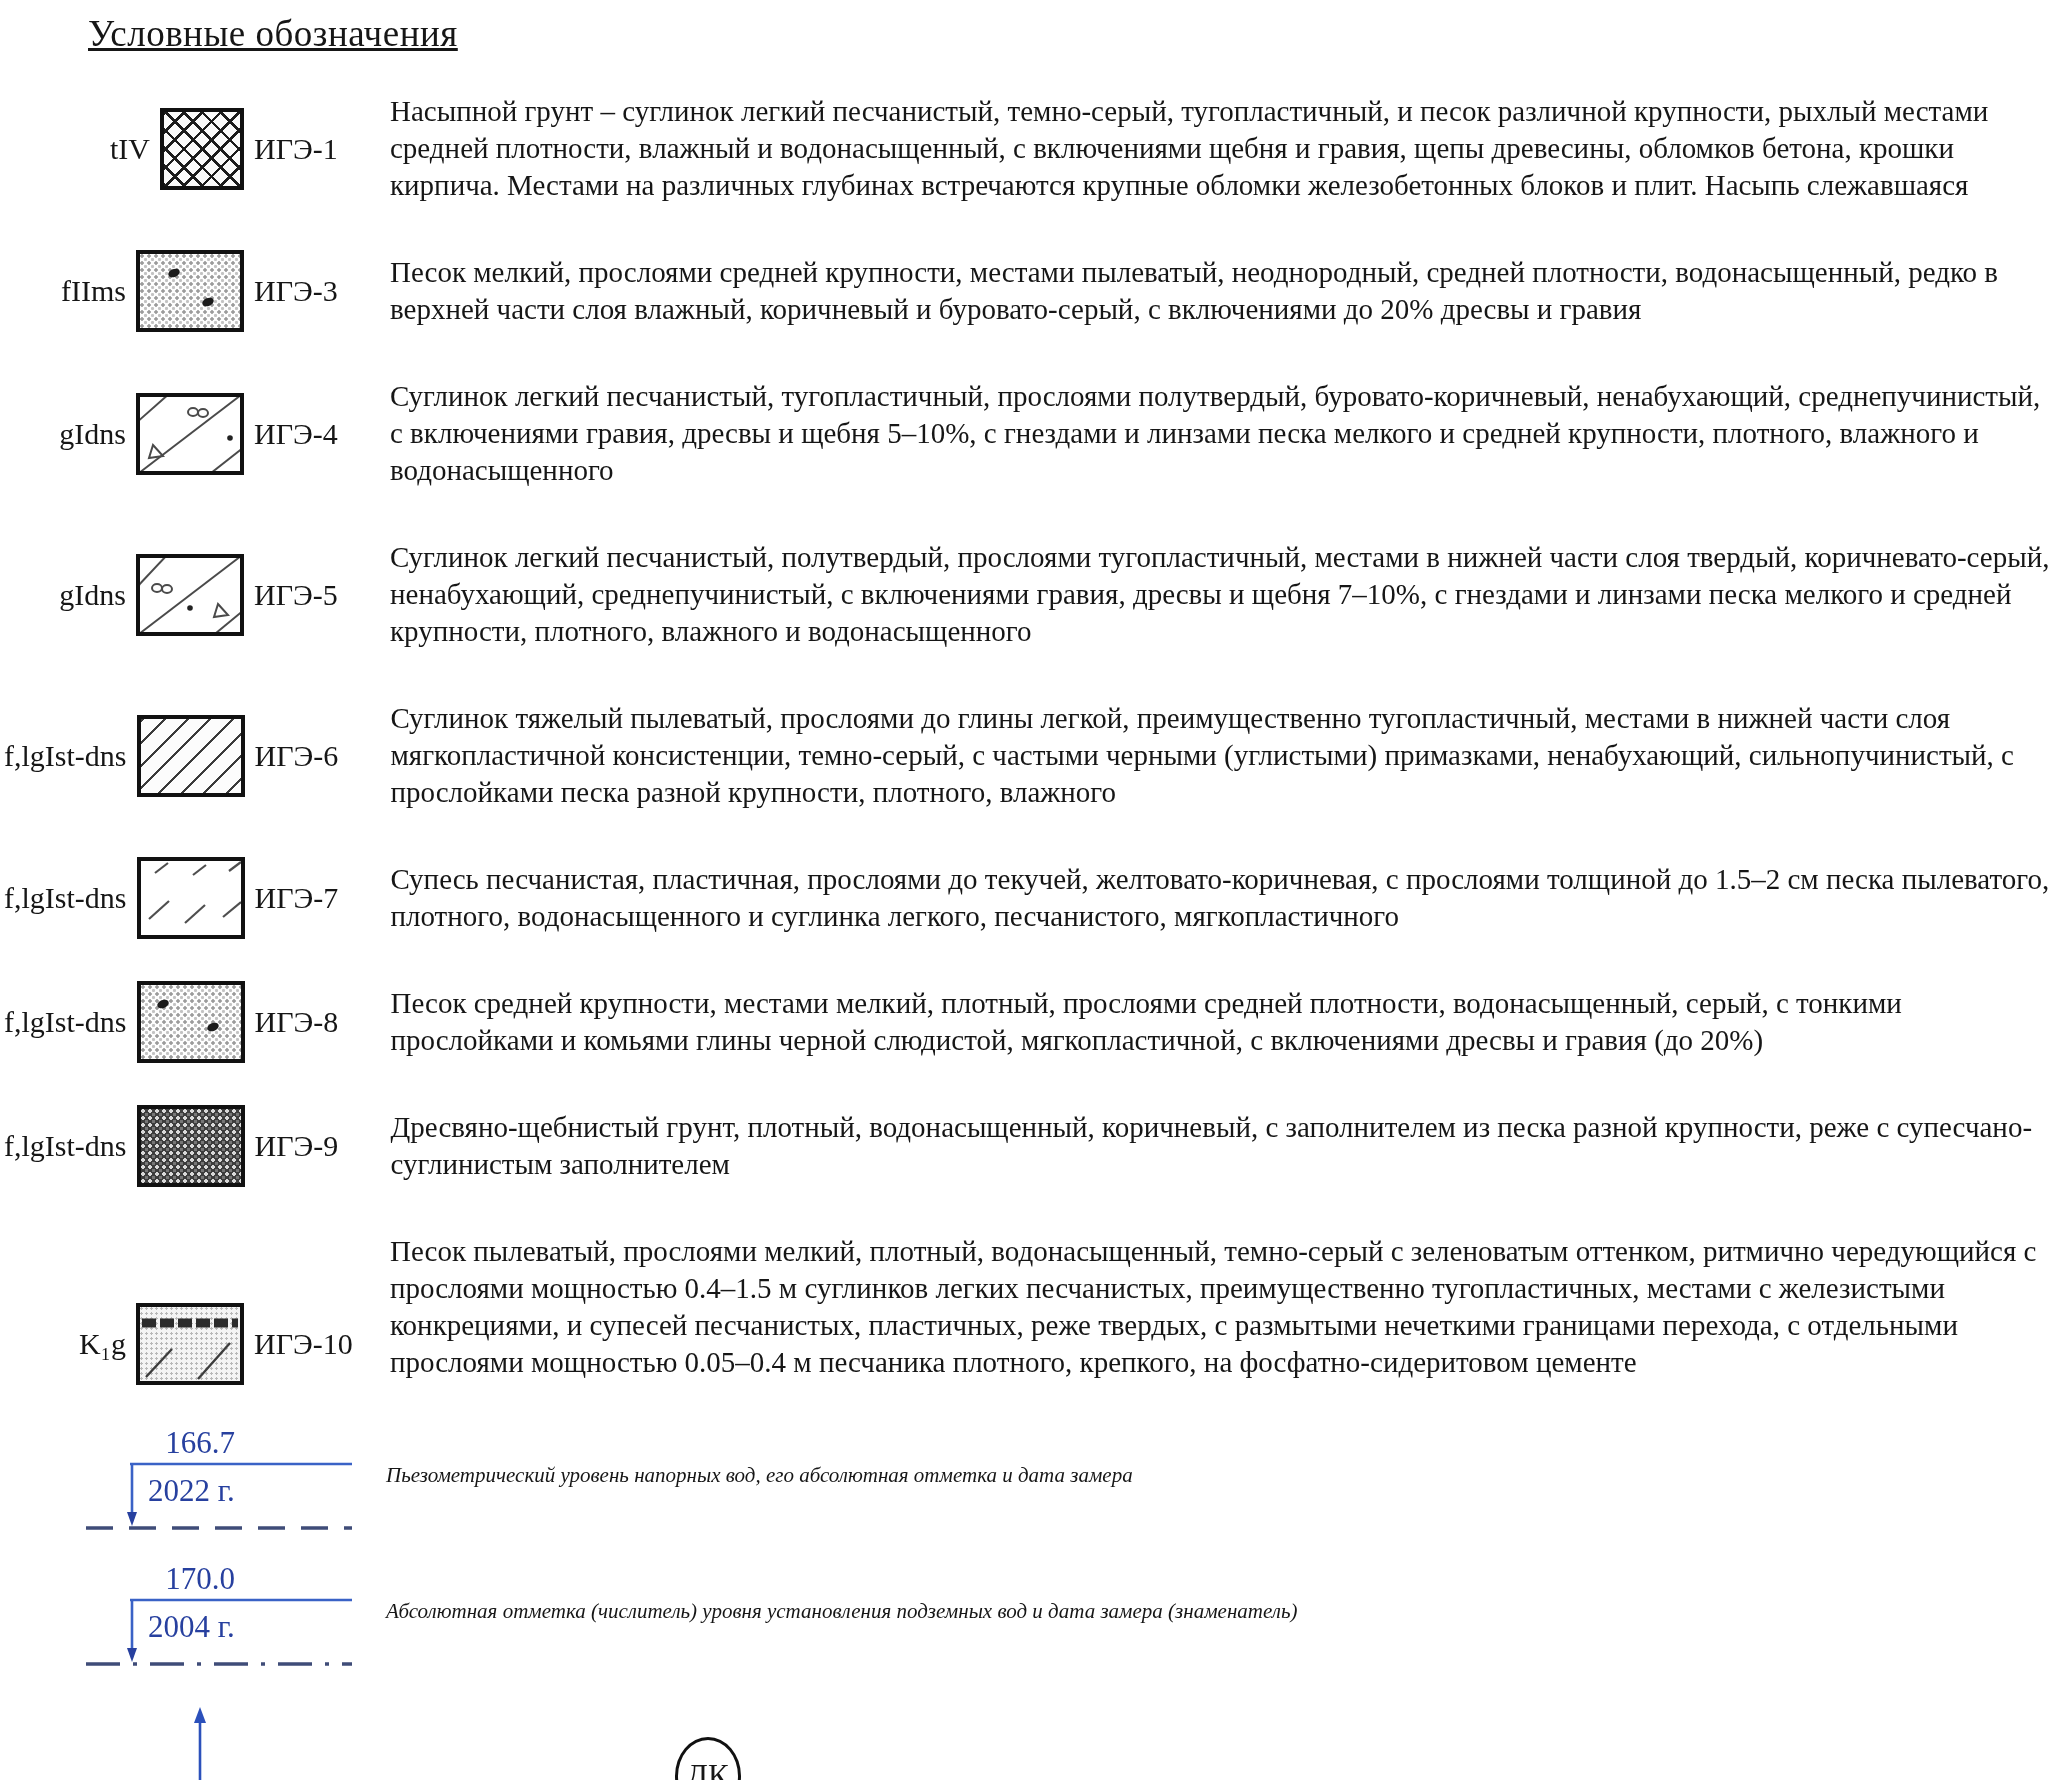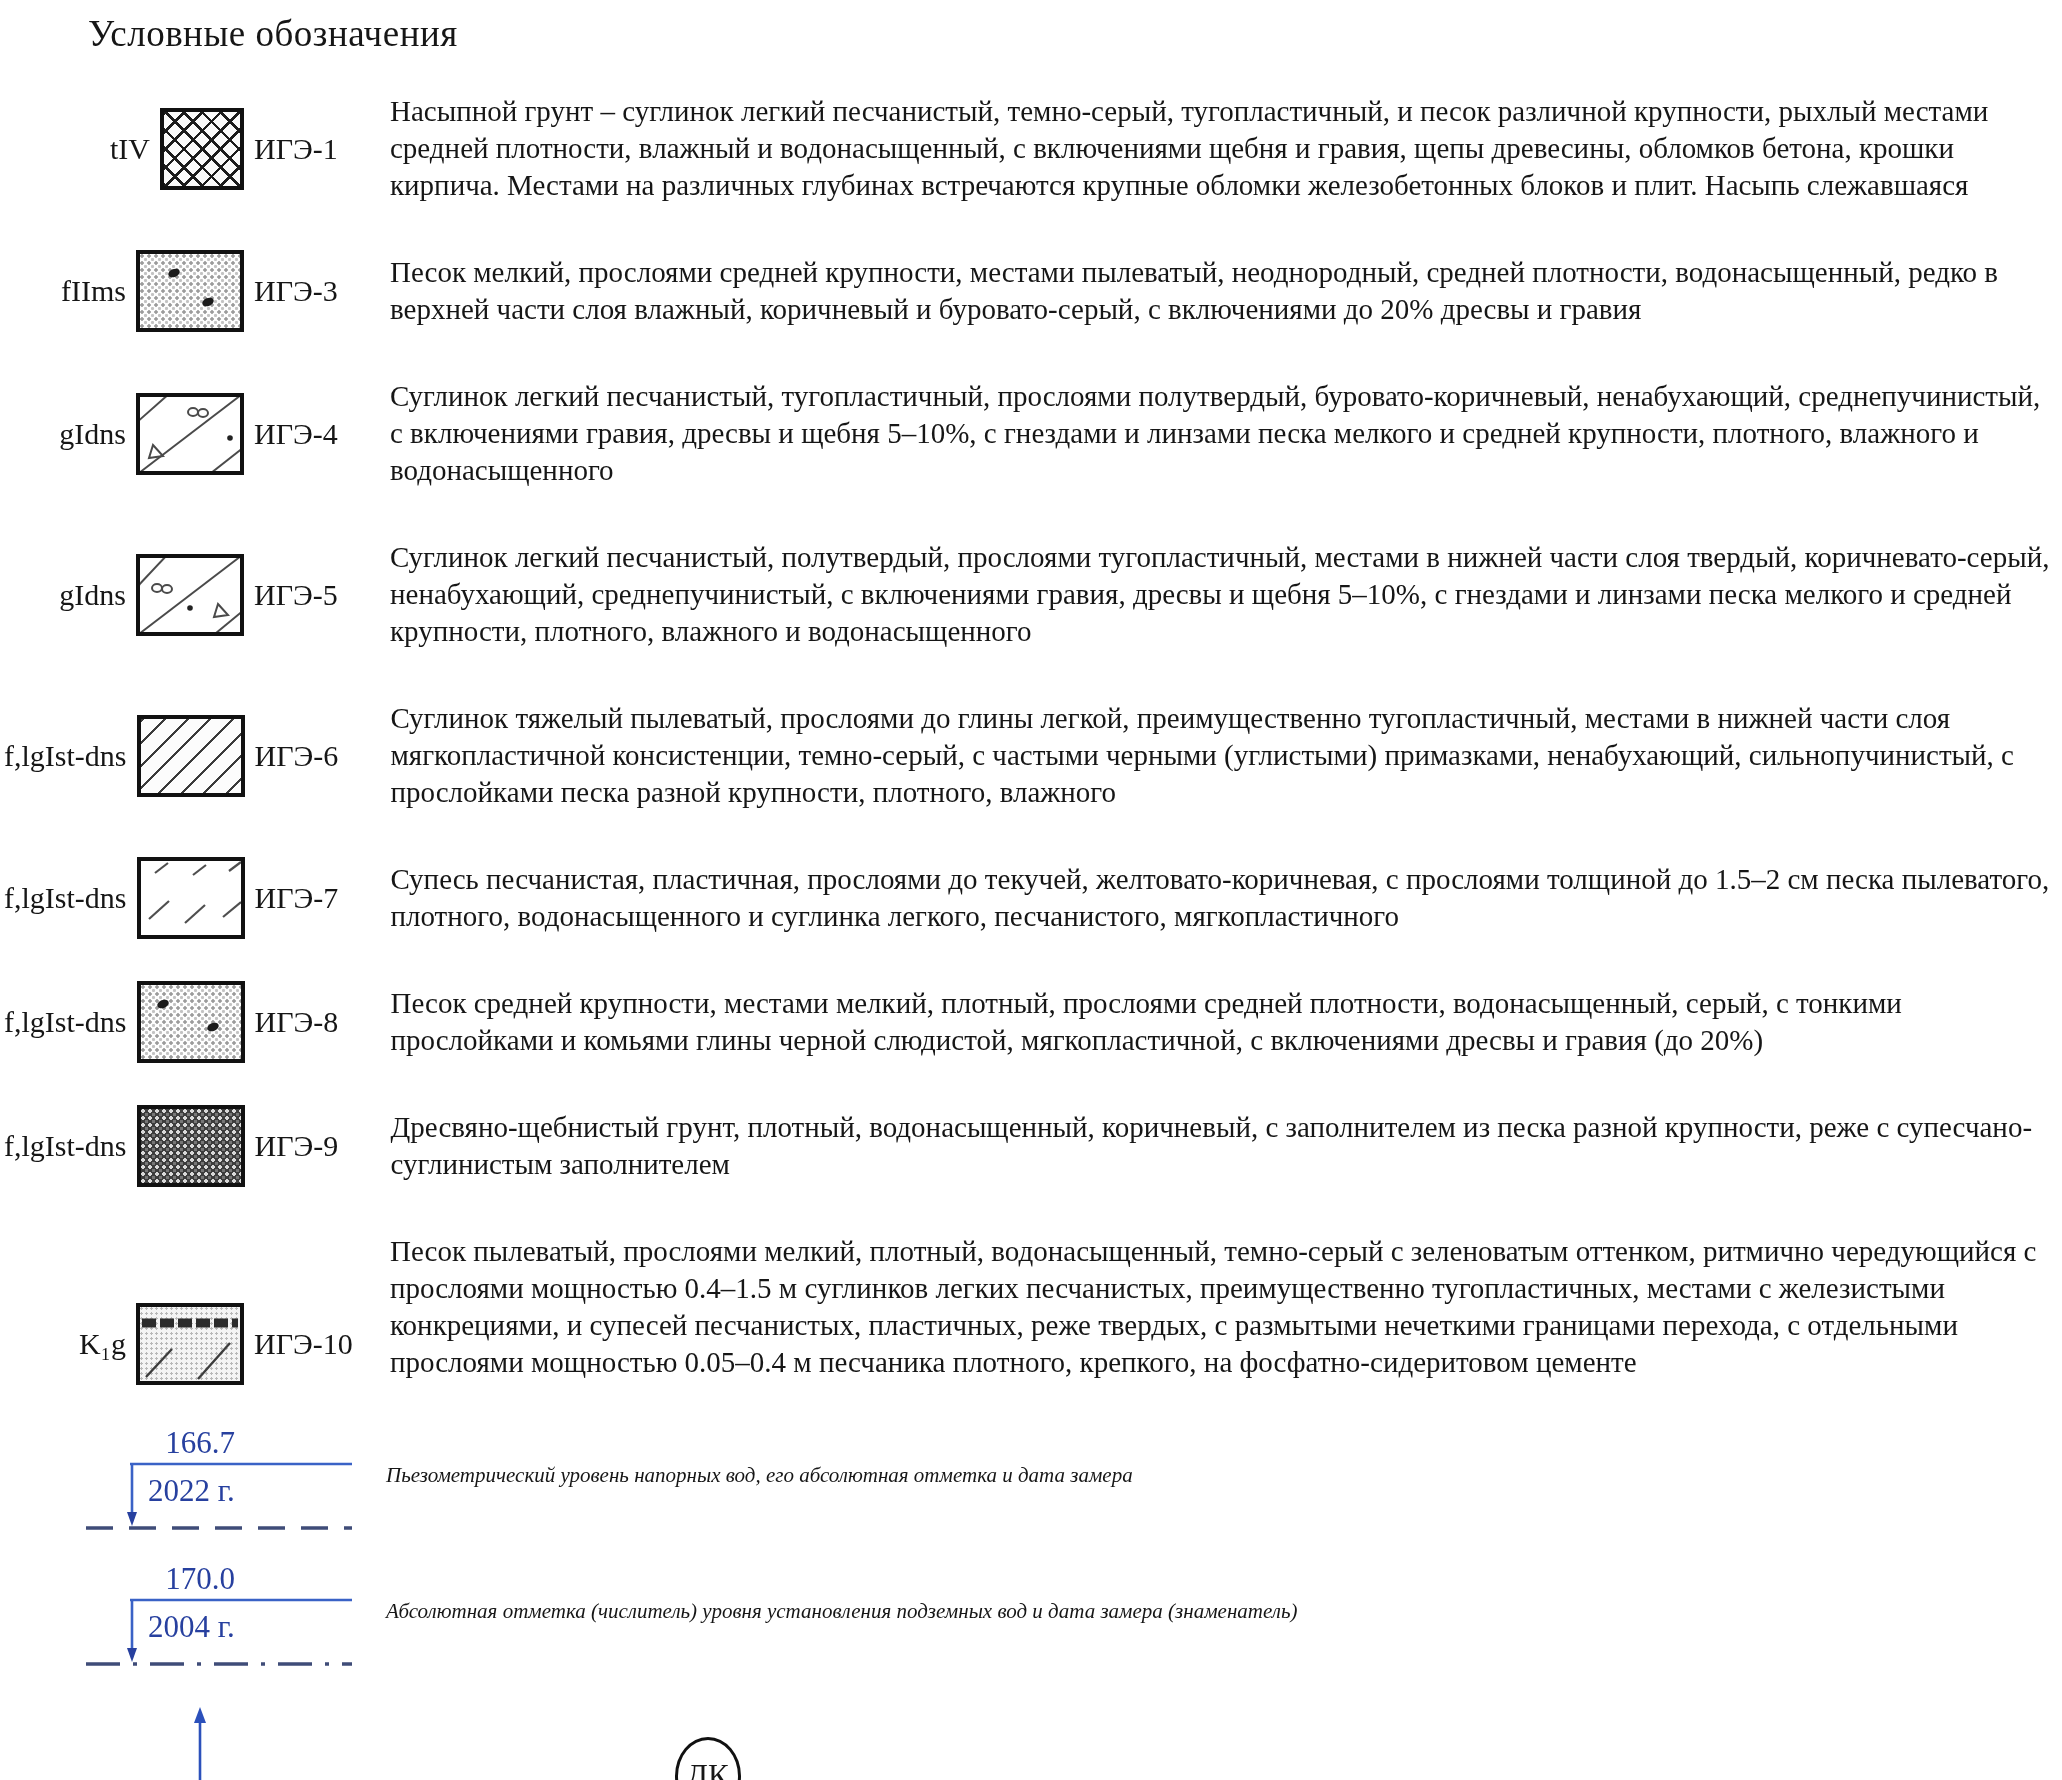--- a/index.html
+++ b/index.html
@@ -2,21 +2,21 @@
 <html><head>
 <meta charset="utf-8">
 <style>
   html,body{margin:0;padding:0;}
   body{
     width:2062px;height:1780px;overflow:hidden;background:#ffffff;
     font-family:"Liberation Serif","DejaVu Serif",serif;color:#161616;
   }
   .page{padding:6px 0 0 0;}
   h1.title{
-    font-weight:normal;font-size:37px;margin:6px 0 34px 88px;letter-spacing:.5px;
+    font-weight:normal;font-size:37px;margin:6px 0 34px 88px;letter-spacing:.5px;text-decoration:underline;
   }
   
   .row{display:flex;align-items:center;margin:0 0 42px 4px;}
   .row.top{align-items:flex-end;}
   .key{flex:0 0 382px;display:flex;align-items:center;}
   .code{flex:1;text-align:right;font-size:30px;padding-right:10px;white-space:nowrap;}
   .swatch{
     width:100px;height:74px;border:4px solid #111;flex:0 0 auto;
     position:relative;background:#fff;box-sizing:content-box;
   }
@@ -134,21 +134,21 @@
               <path d="M70,80 L104,52"></path>
             <ellipse cx="17" cy="30" rx="5" ry="4"></ellipse>
               <ellipse cx="27" cy="31" rx="5" ry="4"></ellipse>
             <path d="M78,46 L88,57 L74,59 Z"></path>
           </g>
           <circle cx="50" cy="50" r="2.8" fill="#222"></circle>
         </svg>
       </div>
       <span class="ige">ИГЭ-5</span>
     </div>
-    <p class="desc">Суглинок легкий песчанистый, полутвердый, прослоями тугопластичный, местами в нижней части слоя твердый, коричневато-серый, ненабухающий, среднепучинистый, с включениями гравия, дресвы и щебня 5–10%, с гнездами и линзами песка мелкого и средней крупности, плотного, влажного и водонасыщенного</p>
+    <p class="desc">Суглинок легкий песчанистый, полутвердый, прослоями тугопластичный, местами в нижней части слоя твердый, коричневато-серый, ненабухающий, среднепучинистый, с включениями гравия, дресвы и щебня 7–10%, с гнездами и линзами песка мелкого и средней крупности, плотного, влажного и водонасыщенного</p>
   </div>
 
   <div class="row">
     <div class="key">
       <span class="code">f,lgIst-dns</span>
       <div class="swatch p-hatch"></div>
       <span class="ige">ИГЭ-6</span>
     </div>
     <p class="desc">Суглинок тяжелый пылеватый, прослоями до глины легкой, преимущественно тугопластичный, местами в нижней части слоя мягкопластичной консистенции, темно-серый, с частыми черными (углистыми) примазками, ненабухающий, сильнопучинистый, с прослойками песка разной крупности, плотного, влажного</p>
   </div>

